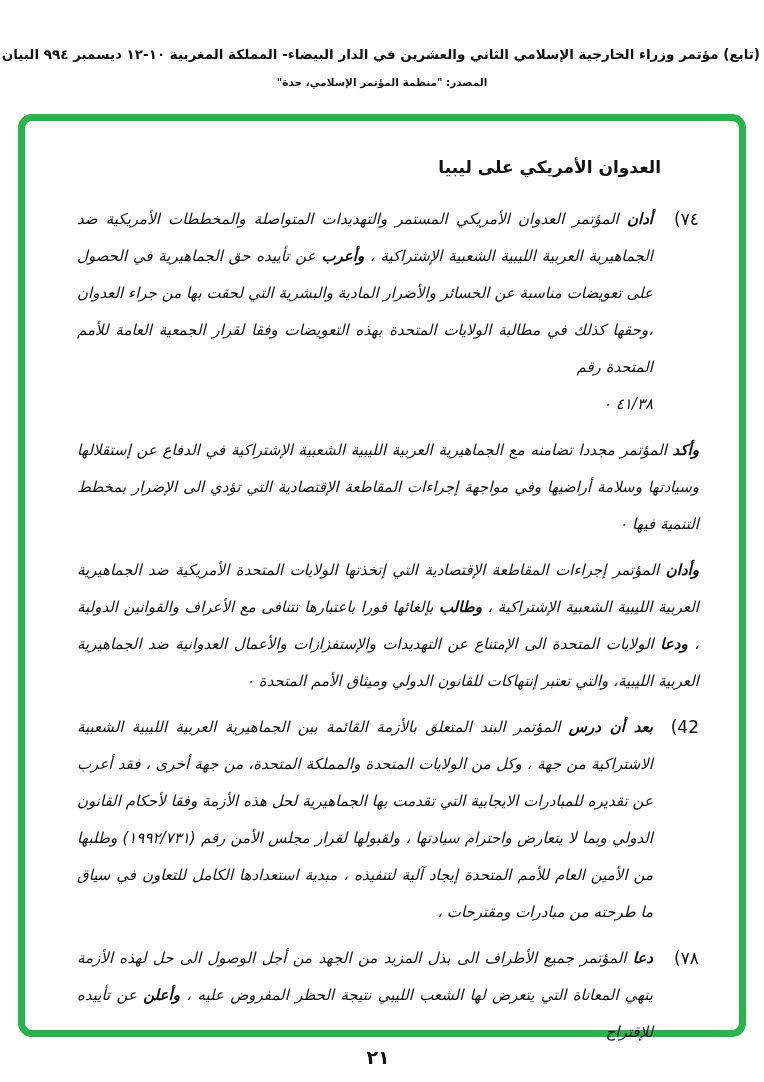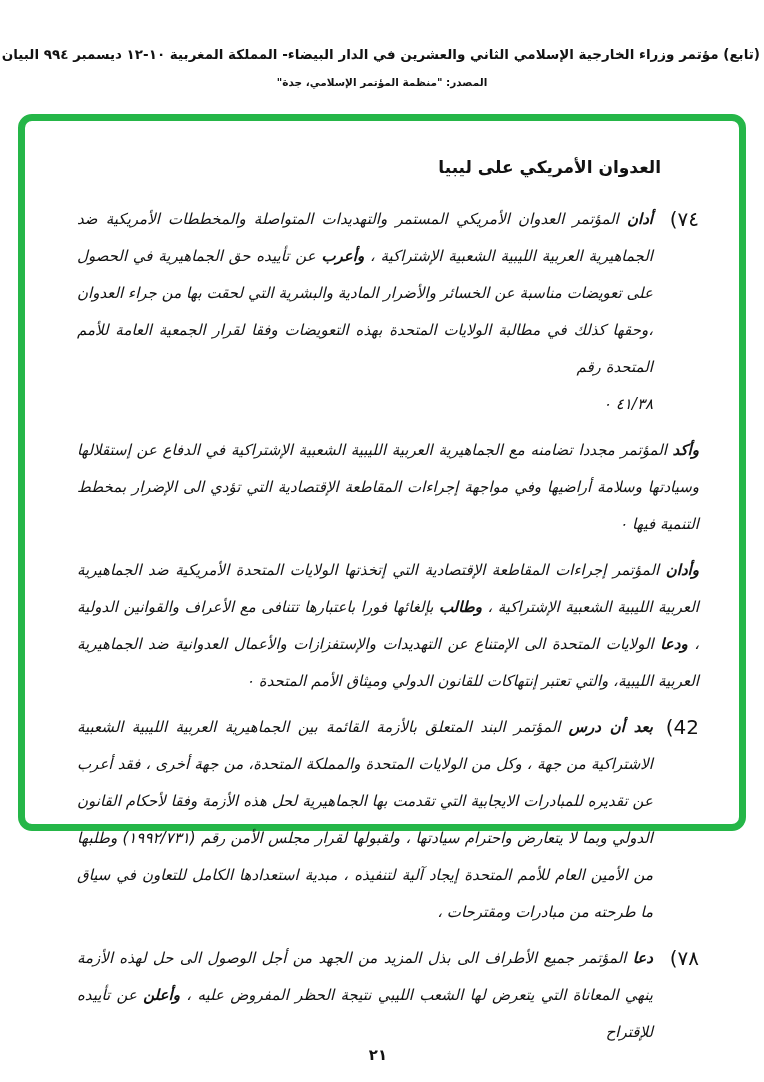--- a/index.html
+++ b/index.html
@@ -24,21 +24,21 @@
     white-space:nowrap;
   }
   .doc-source{
     font-weight:bold;
     font-size:10.5px;
     margin-top:12px;
   }
   .frame{
     position:absolute;
     left:18px;top:114px;
-    width:728px;height:717px;
+    width:728px;height:923px;
     border:7px solid var(--frame-green,#25b648);
     border-radius:14px;
     box-sizing:border-box;
     background:#fff;
   }
   .content{
     direction:rtl;
     padding:26px 40px 0 52px;
   }
   .section-heading{
@@ -51,38 +51,38 @@
     margin:6px 0 20px 0;
   }
   .para{
     display:flex;
     margin:0 0 9px 0;
     font-size:15px;
     line-height:37px;
   }
   .para-num{
     flex:0 0 46px;
-    font-size:20px;
+    font-size:17px;
     text-align:right;
   }
   .para-body{
     flex:1;
     text-align:justify;
     font-style:italic;
   }
   .para-body b{font-weight:bold;}
   .para-trailing{
     text-align:right;
   }
   .page-number{
     position:absolute;
     top:1046px;left:0;right:8px;
     text-align:center;
     font-weight:bold;
-    font-size:15px;
+    font-size:19px;
     direction:rtl;
   }
 </style>
 </head>
 <body>
 
 <div class="page">
 
   <div class="doc-header">
     <div class="doc-title">(تابع) مؤتمر وزراء الخارجية الإسلامي الثاني والعشرين في الدار البيضاء- المملكة المغربية ⁦١٠-١٢⁩ ديسمبر ٩٩٤ البيان الختامي</div>

